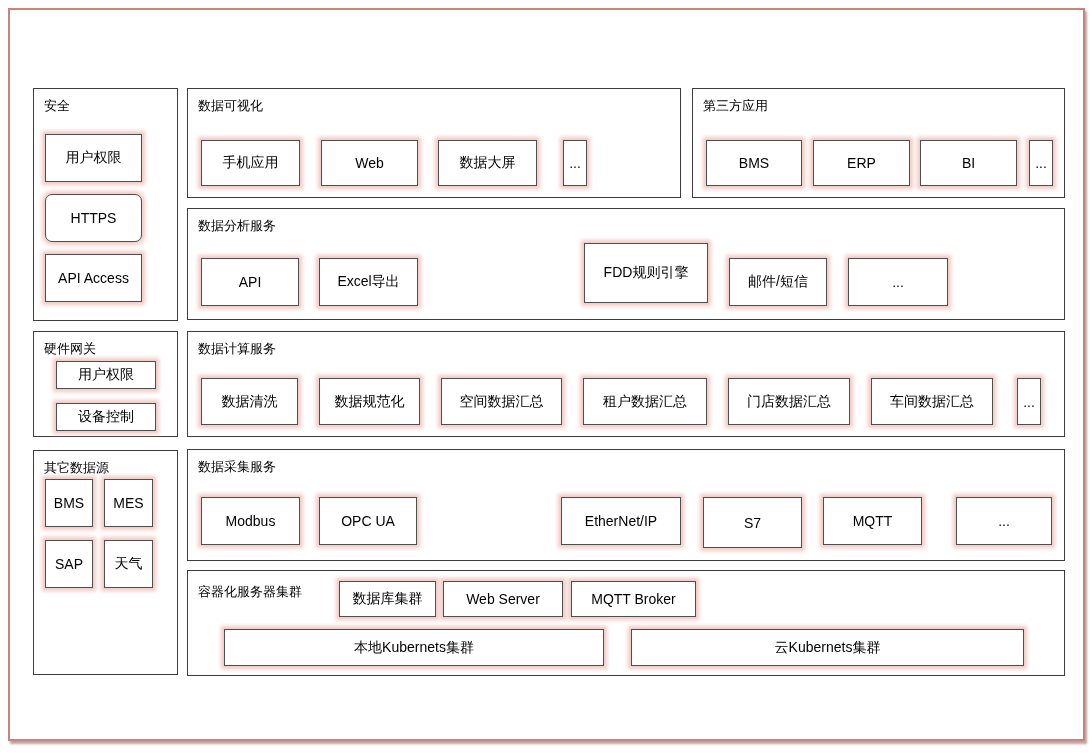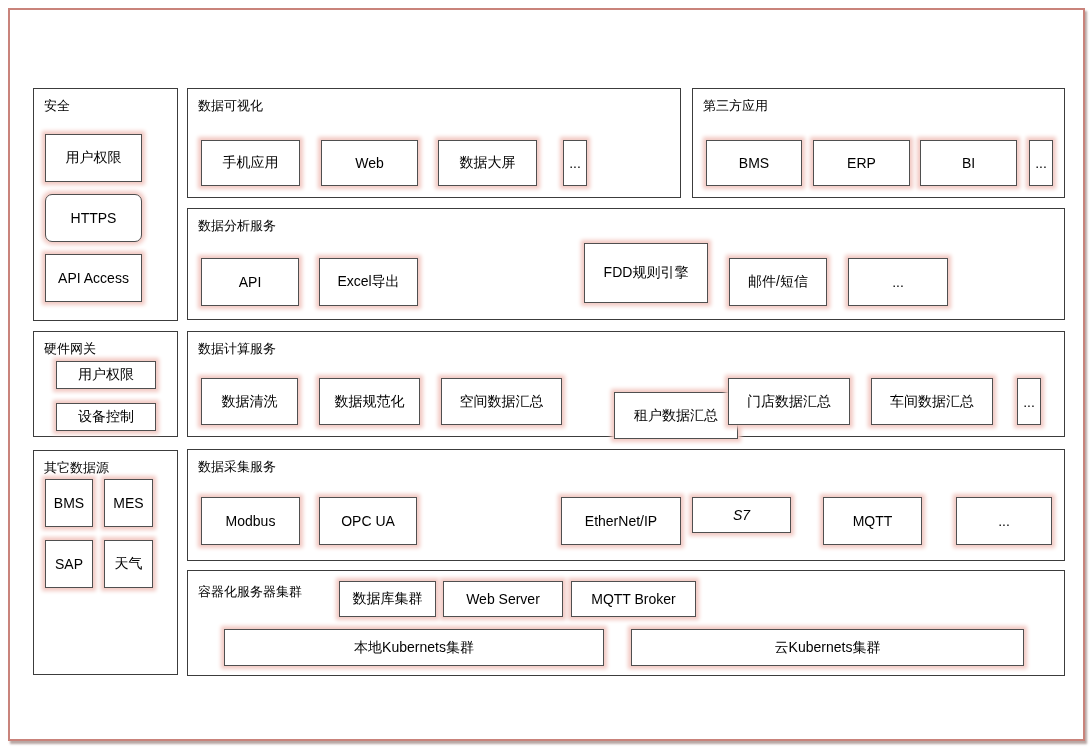--- a/index.html
+++ b/index.html
@@ -95,40 +95,40 @@
       <div class="panel-title">硬件网关</div>
       <div class="box" style="left:22px; top:29px; width:100px; height:28px;">用户权限</div>
       <div class="box" style="left:22px; top:71px; width:100px; height:28px;">设备控制</div>
     </div>
 
     <div class="panel" style="left:177px; top:321px; width:878px; height:106px;">
       <div class="panel-title">数据计算服务</div>
       <div class="box" style="left:13px; top:46px; width:97px; height:47px;">数据清洗</div>
       <div class="box" style="left:131px; top:46px; width:101px; height:47px;">数据规范化</div>
       <div class="box" style="left:253px; top:46px; width:121px; height:47px;">空间数据汇总</div>
-      <div class="box" style="left:395px; top:60px; width:124px; height:47px;margin-left:31px;">租户数据汇总</div>
+      <div class="box" style="left:395px; top:46px; width:124px; height:47px;">租户数据汇总</div>
       <div class="box" style="left:540px; top:46px; width:122px; height:47px;">门店数据汇总</div>
       <div class="box" style="left:683px; top:46px; width:122px; height:47px;text-align:center;">车间数据汇总</div>
       <div class="box" style="left:829px; top:46px; width:24px; height:47px;">...</div>
     </div>
 
     <div class="panel" style="left:23px; top:440px; width:145px; height:225px;">
       <div class="panel-title">其它数据源</div>
       <div class="box" style="left:11px; top:28px; width:48px; height:48px;">BMS</div>
       <div class="box" style="left:70px; top:28px; width:49px; height:48px;">MES</div>
       <div class="box" style="left:11px; top:89px; width:48px; height:48px;">SAP</div>
       <div class="box" style="left:70px; top:89px; width:49px; height:48px;">天气</div>
     </div>
 
     <div class="panel" style="left:177px; top:439px; width:878px; height:112px;">
       <div class="panel-title">数据采集服务</div>
       <div class="box" style="left:13px; top:47px; width:99px; height:48px;">Modbus</div>
       <div class="box" style="left:131px; top:47px; width:98px; height:48px;">OPC UA</div>
       <div class="box" style="left:373px; top:47px; width:120px; height:48px;">EtherNet/IP</div>
-      <div class="box" style="left:504px; top:47px; width:99px; height:36px;font-style:italic;">S7</div>
+      <div class="box" style="left:515px; top:47px; width:99px; height:51px;">S7</div>
       <div class="box" style="left:635px; top:47px; width:99px; height:48px;">MQTT</div>
       <div class="box" style="left:768px; top:47px; width:96px; height:48px;">...</div>
     </div>
 
     <div class="panel" style="left:177px; top:560px; width:878px; height:106px;">
       <div class="panel-title" style="top:12px;">容器化服务器集群</div>
       <div class="box" style="left:151px; top:10px; width:97px; height:36px;">数据库集群</div>
       <div class="box" style="left:255px; top:10px; width:120px; height:36px;">Web Server</div>
       <div class="box" style="left:383px; top:10px; width:125px; height:36px;">MQTT Broker</div>
       <div class="box" style="left:36px; top:58px; width:380px; height:37px;">本地Kubernets集群</div>

